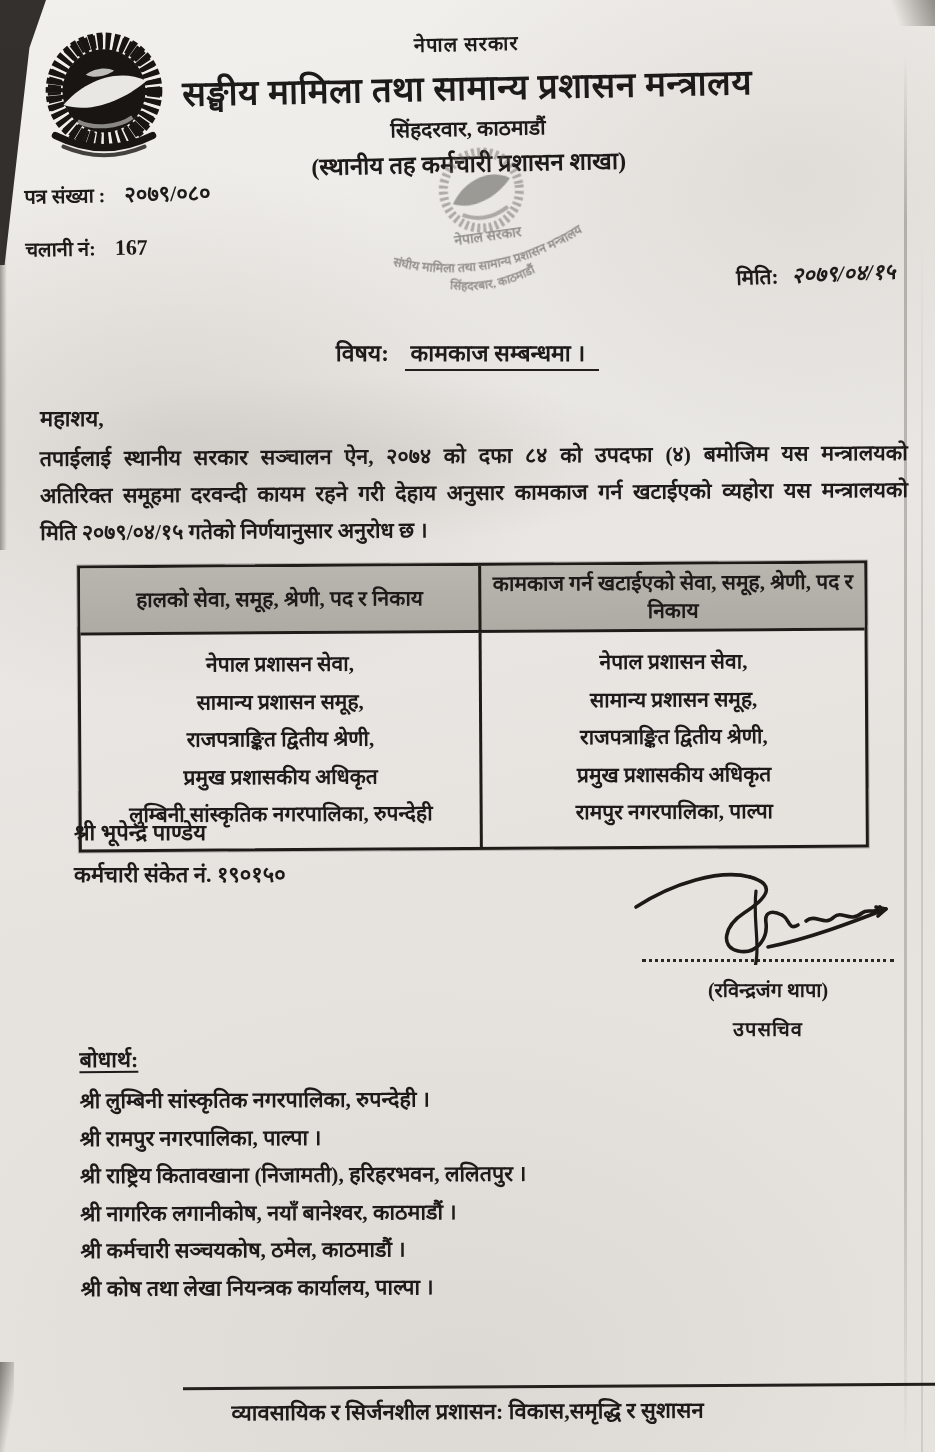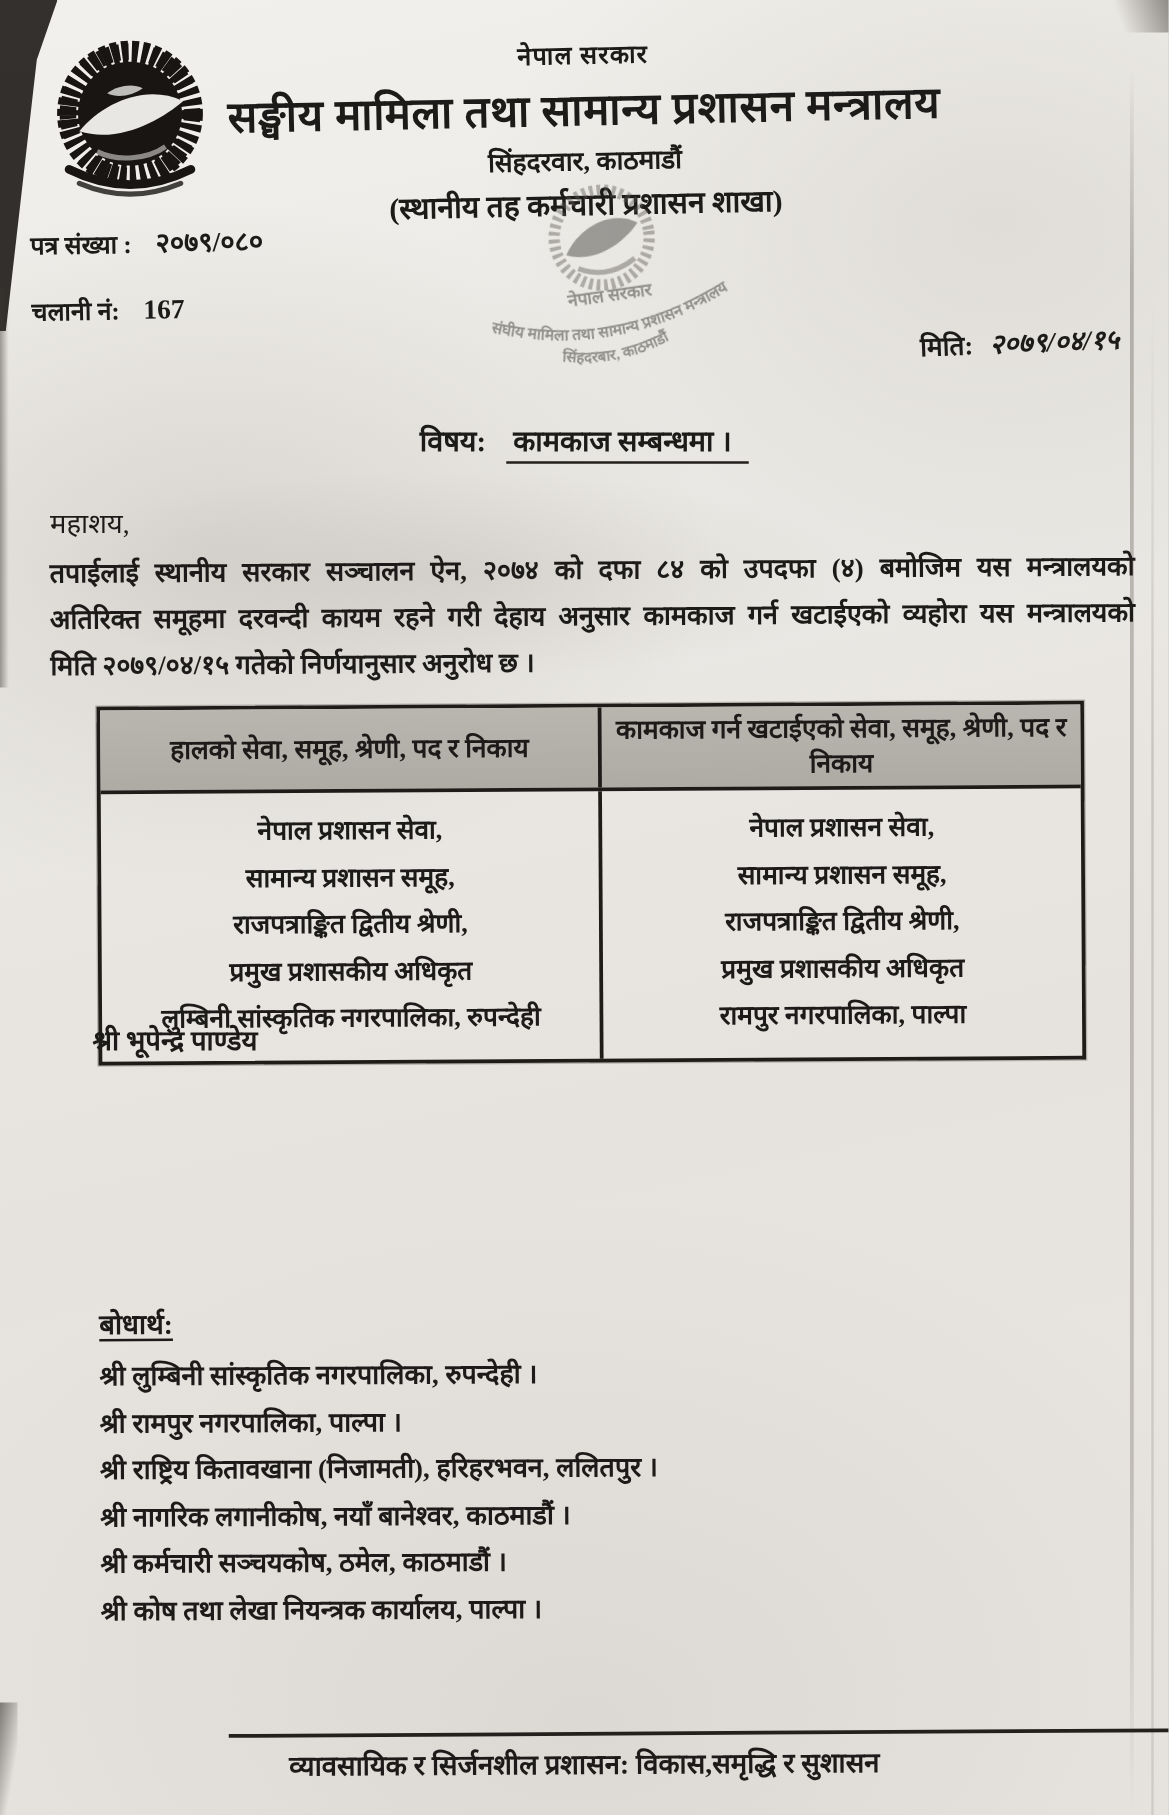--- a/index.html
+++ b/index.html
@@ -42,21 +42,21 @@
 
   
   .stamp{left:345px;top:138px;width:280px;height:185px;transform:rotate(-8deg);opacity:.62;filter:blur(.4px);}
 
   .date-line{right:40px;top:258px;font-size:21px;font-weight:bold;transform:rotate(-2.2deg);}
   .date-line .val{margin-left:8px;font-size:22px;font-style:italic;}
 
   .subject{left:0;right:0;top:336px;text-align:center;font-size:23px;font-weight:bold;}
   .subject .txt{border-bottom:2.5px solid #221f1c;padding:0 14px 3px 6px;margin-left:10px;}
 
-  .salutation{left:40px;top:402px;font-size:22px;font-weight:normal;}
+  .salutation{left:40px;top:402px;font-size:22px;font-weight:bold;}
   .bodytext{left:40px;top:438px;width:868px;font-size:21.5px;font-weight:600;line-height:37px;transform:rotate(-.4deg);}
   .bl-j{text-align:justify;text-align-last:justify;}
 
   
   .dtable{left:78px;top:563px;width:784px;border:3px solid #1e1b18;transform:rotate(-.35deg);
     box-shadow:0 0 0 1px rgba(30,27,24,.25);}
   .trow{display:flex;}
   .thead{background:linear-gradient(180deg,#b9b6b0,#aeaba5);border-bottom:3px solid #1e1b18;}
   .tcell{box-sizing:border-box;display:flex;align-items:center;justify-content:center;text-align:center;}
   .c1{width:51.2%;border-right:3px solid #1e1b18;}
@@ -181,22 +181,38 @@
           <div>राजपत्राङ्कित द्वितीय श्रेणी,</div>
           <div>प्रमुख प्रशासकीय अधिकृत</div>
           <div>रामपुर नगरपालिका, पाल्पा</div>
         </div>
       </div>
     </div>
   </div>
 
   <div class="abs employee">
     <div>श्री भूपेन्द्र पाण्डेय</div>
-  </div>
-
+    <div>कर्मचारी संकेत नं. १९०१५०</div>
+  </div>
+
+  <div class="abs sig-block">
+    <svg class="sig-svg" viewBox="0 0 280 110">
+      <g fill="none" stroke="#1c1916" stroke-width="3.6" stroke-linecap="round">
+        <path d="M 8,52 C 45,28 92,14 122,22"></path>
+        <path d="M 122,22 C 150,30 138,44 116,58 C 96,71 92,92 110,96 C 128,100 140,84 138,68 C 136,55 146,56 154,60"></path>
+        <path d="M 154,60 C 162,64 160,76 170,70 M 178,66 C 188,58 196,72 206,62 C 214,55 222,68 234,58 C 240,53 246,60 252,52"></path>
+        <path d="M 128,36 C 124,72 136,96 122,128" stroke-width="3.2"></path>
+        <path d="M 140,92 C 180,84 222,68 258,54"></path>
+        <path d="M 258,54 l -10,-2 m 10,2 l -8,7"></path>
+      </g>
+    </svg>
+    <div class="sig-dots"></div>
+    <div class="sig-name">(रविन्द्रजंग थापा)</div>
+    <div class="sig-title">उपसचिव</div>
+  </div>
 
   <div class="abs cc">
     <div class="cc-label">बोधार्थ:</div>
     <div class="cc-item">श्री लुम्बिनी सांस्कृतिक नगरपालिका, रुपन्देही ।</div>
     <div class="cc-item">श्री रामपुर नगरपालिका, पाल्पा ।</div>
     <div class="cc-item">श्री राष्ट्रिय कितावखाना (निजामती), हरिहरभवन, ललितपुर  ।</div>
     <div class="cc-item">श्री नागरिक लगानीकोष, नयाँ बानेश्वर, काठमाडौं  ।</div>
     <div class="cc-item">श्री कर्मचारी सञ्चयकोष, ठमेल, काठमाडौं  ।</div>
     <div class="cc-item">श्री कोष तथा लेखा नियन्त्रक कार्यालय, पाल्पा ।</div>
   </div>

